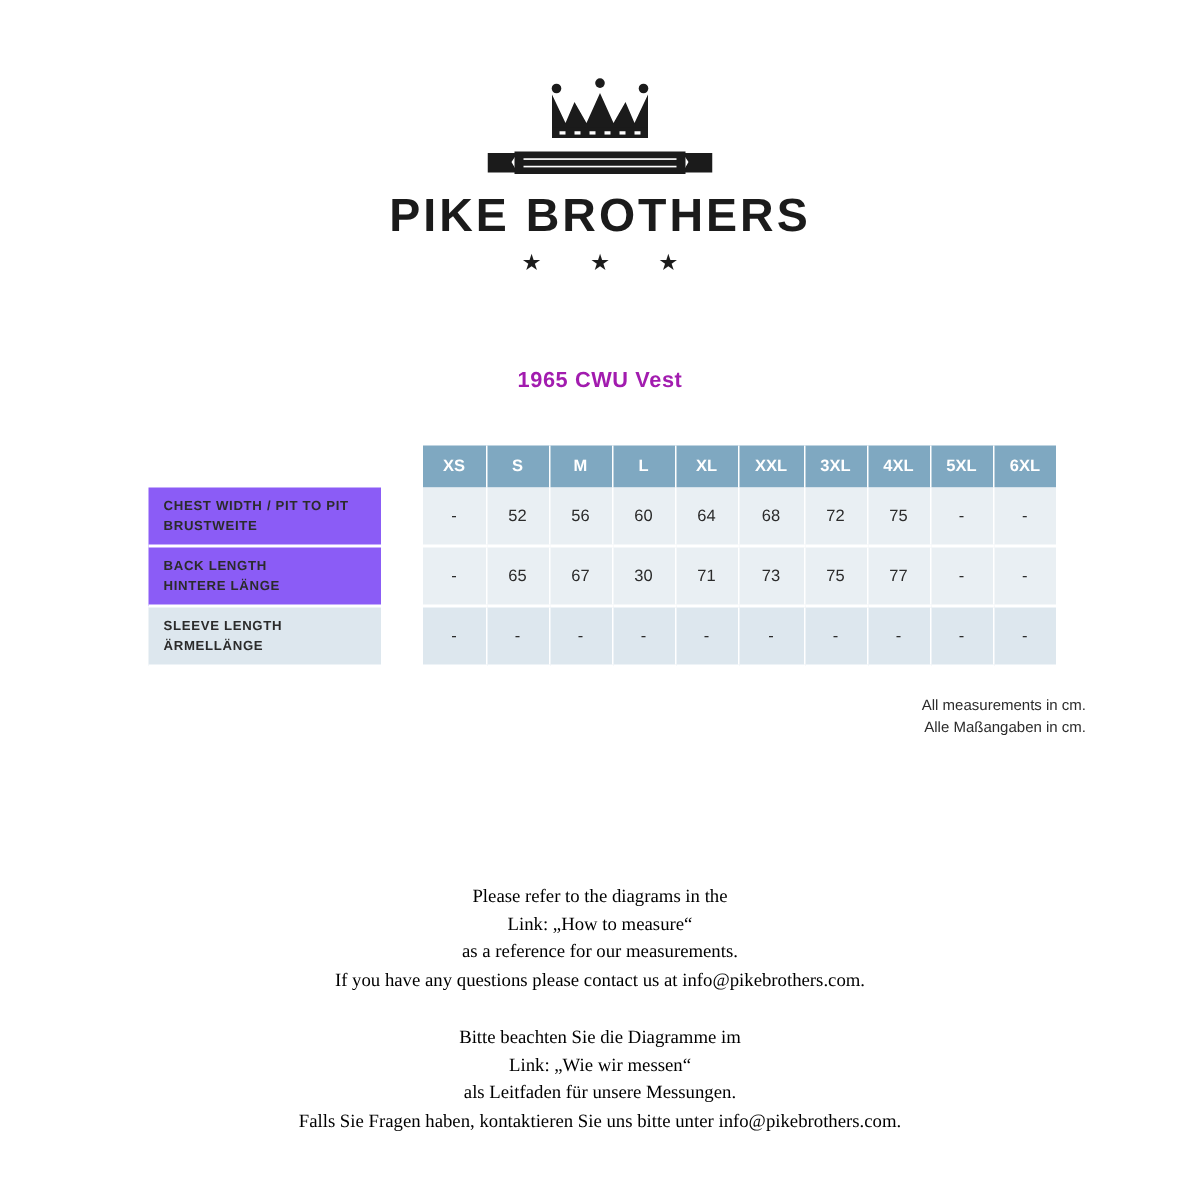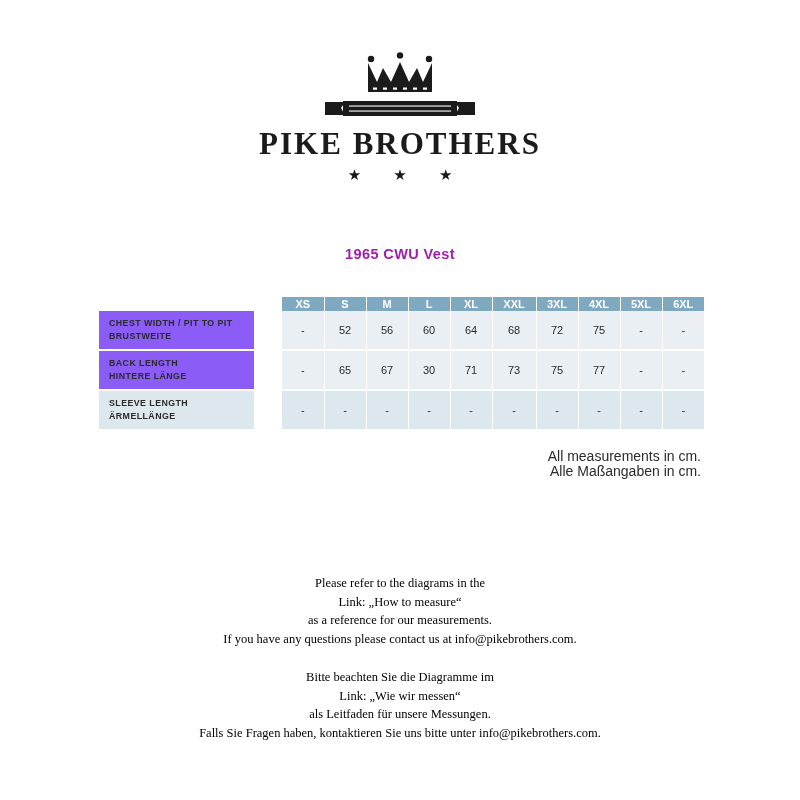--- a/index.html
+++ b/index.html
@@ -33,21 +33,21 @@
     height: 44px;
   }
   .banner {
     display: block;
     margin: 2px auto 0 auto;
     width: 150px;
     height: 22px;
   }
   .brand-name {
     margin-top: 6px;
-    font-family: Liberation Serif, serif;
+    font-family: Liberation Sans, sans-serif;
     font-weight: bold;
     font-size: 31px;
     letter-spacing: 2px;
     color: #1b1b1b;
   }
   .stars {
     margin-top: 4px;
     font-size: 15px;
     letter-spacing: 14px;
     color: #1b1b1b;
@@ -73,21 +73,21 @@
     border-collapse: collapse;
     width: 602px;
     table-layout: fixed;
   }
   table.size-table td,
   table.size-table th {
     padding: 0;
     margin: 0;
   }
   .hdr-row th {
-    height: 14px;
+    height: 28px;
     background: #7fa8c1;
     color: #ffffff;
     font-size: 11px;
     font-weight: bold;
     text-align: center;
     vertical-align: middle;
     border-right: 1px solid #ffffff;
   }
   .hdr-row th.spacer {
     background: #ffffff;
@@ -119,23 +119,23 @@
     height: 34px;
     border-right: 1px solid #ffffff;
     border-bottom: 2px solid #ffffff;
   }
   .val.last { border-right: none; }
   .lbl.alt, .val.alt { background: #dde7ee; }
 
   
   .measure-note {
     margin-top: 18px;
-    padding-right: 99px;
+    padding-right: 76px;
     text-align: right;
-    font-size: 14px;
+    font-size: 10px;
     line-height: 15px;
     color: #2b2b2b;
   }
 
   .footer {
     margin-top: 95px;
     text-align: center;
     font-family: "Liberation Serif", serif;
     font-size: 12.5px;
     line-height: 18.5px;

